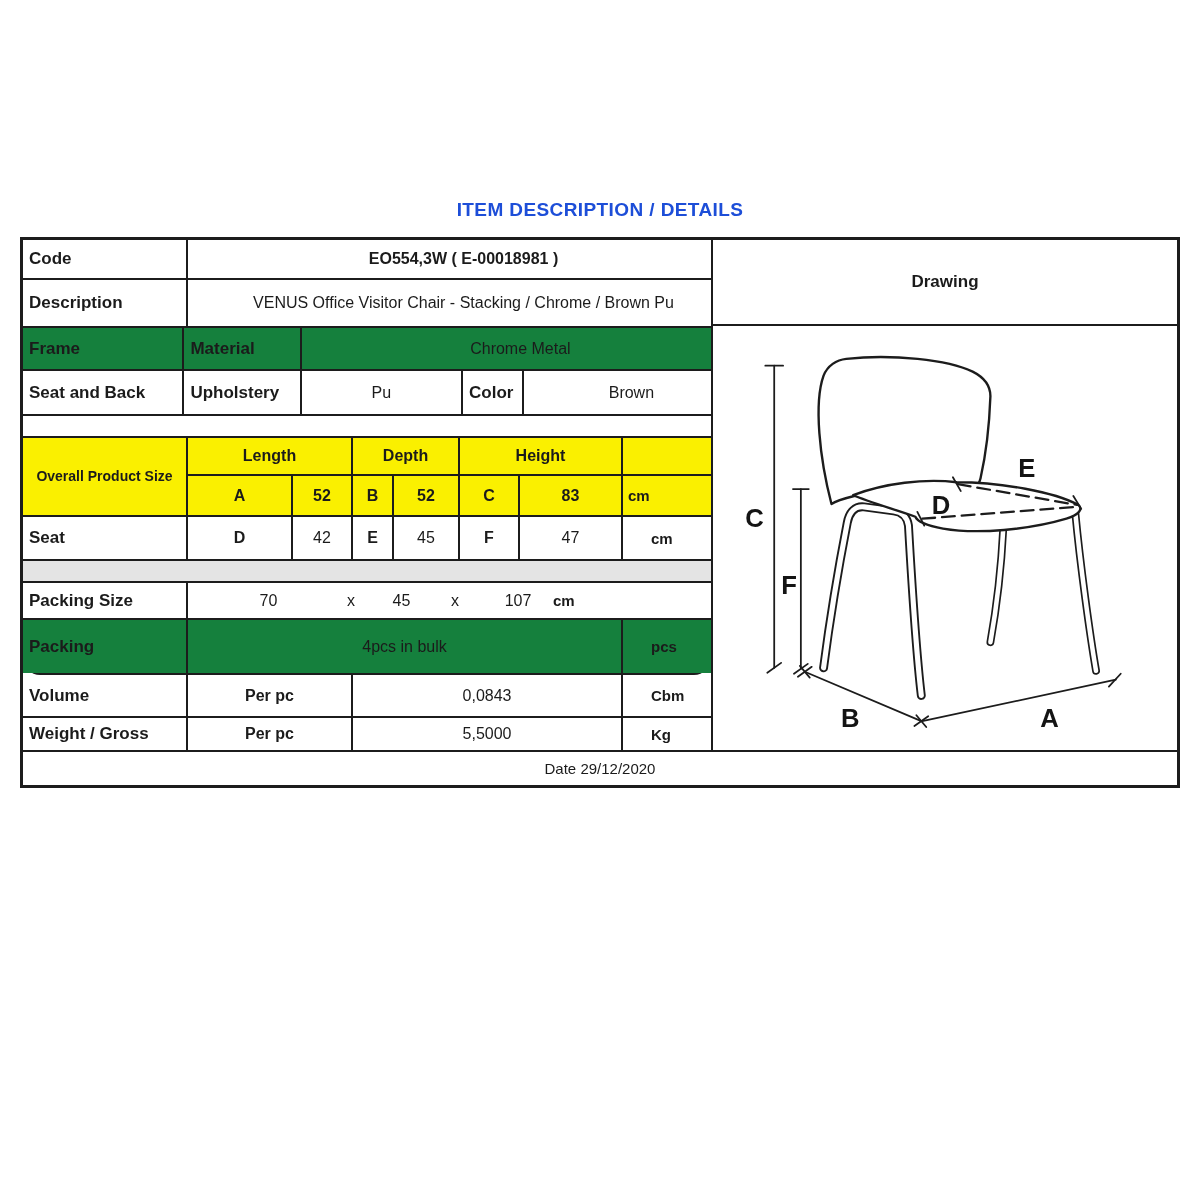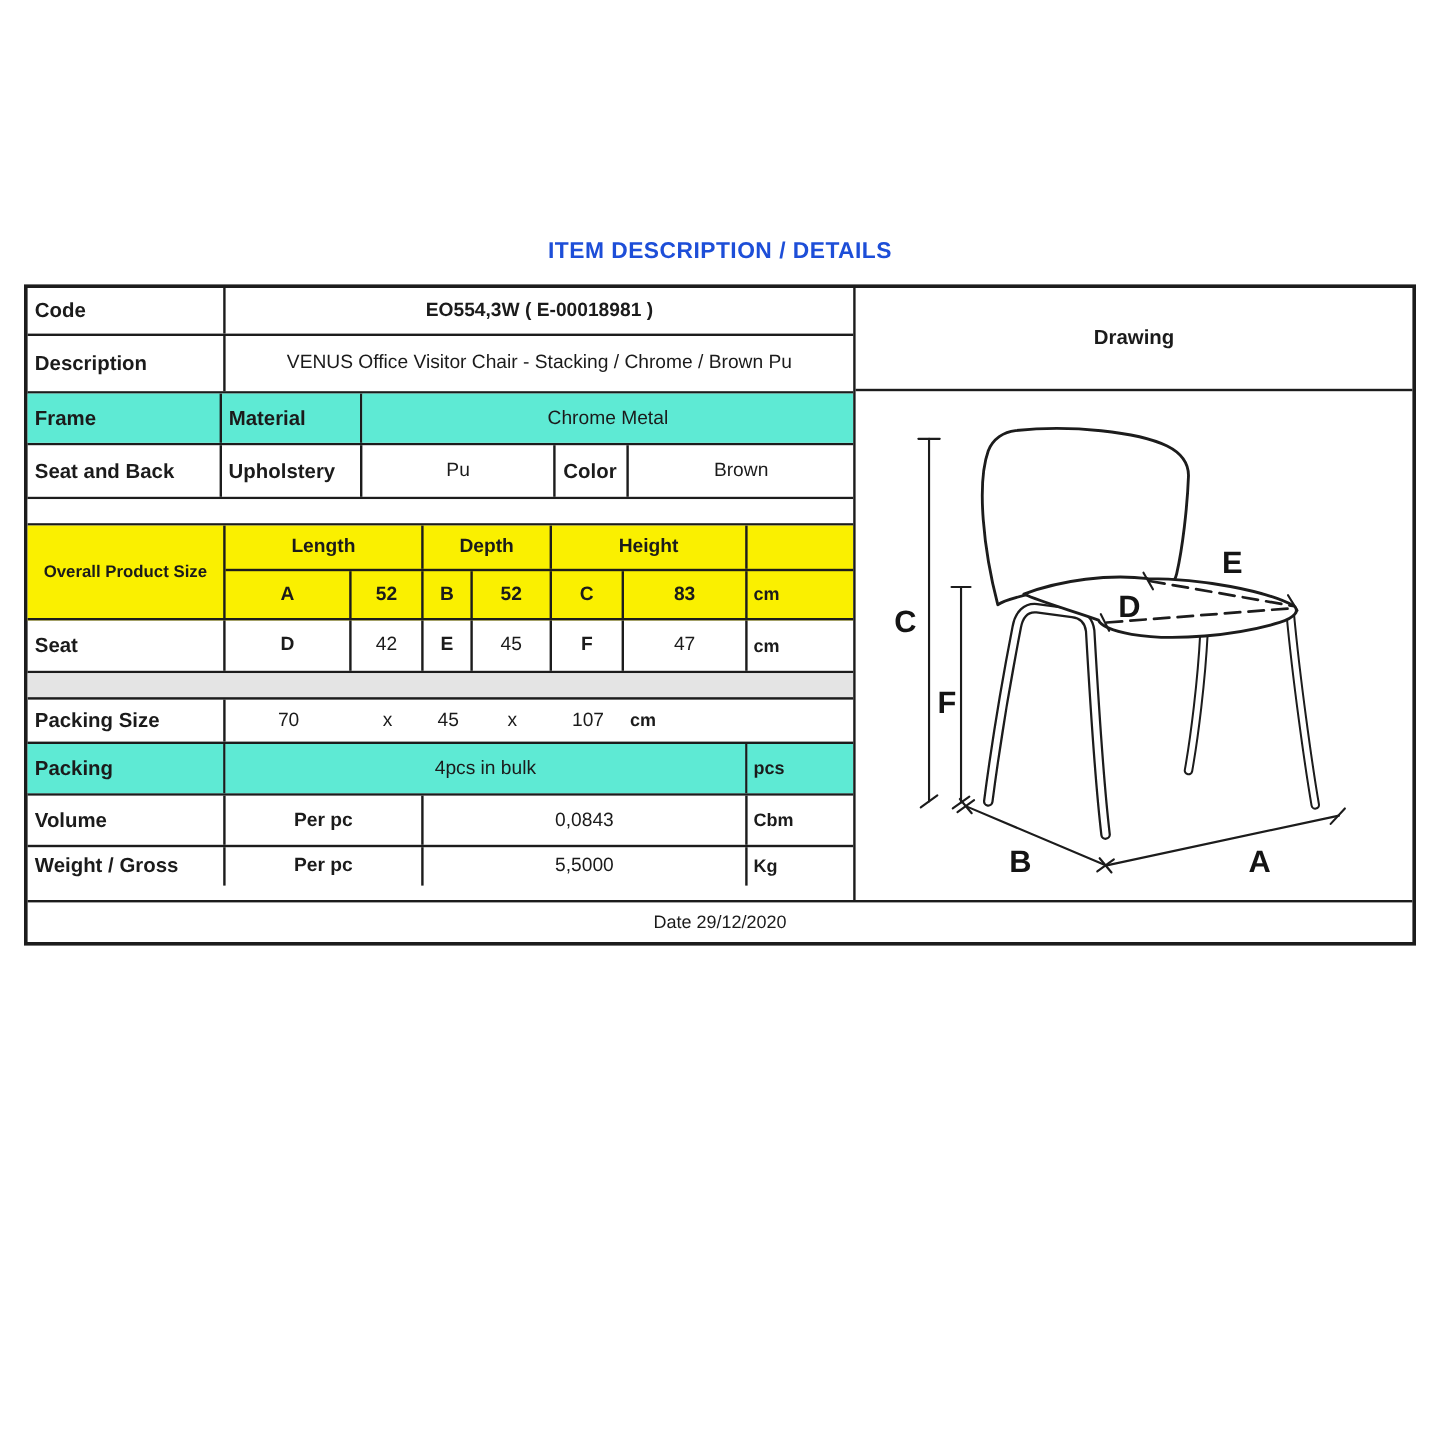--- a/index.html
+++ b/index.html
@@ -16,30 +16,30 @@
     position:absolute; top:237px; left:20px; width:1160px;
     border:3px solid #1c1c1c; background:#fff;
   }
   .table-body { display:flex; }
   .left-section { width:688px; }
   .right-section { width:466px; border-left:2px solid #1c1c1c; display:flex; flex-direction:column; }
 
   .row { display:flex; border-bottom:2px solid #1c1c1c; }
   .row:last-child { border-bottom:none; }
   .cell { border-right:2px solid #1c1c1c; display:flex; align-items:center; overflow:hidden; }
-  .cell.last { border-right:none; }
+  .cell.last { border-right:none;padding-left:28px; }
   .lbl { font-weight:bold; font-size:17px; padding-left:6px; }
   .ctr { justify-content:center; text-align:center; }
   .val { font-size:16px; }
   .bold { font-weight:bold; }
   .unit { font-weight:bold; font-size:15px; padding-left:5px; }
-  .gray { background:#5eead4; }
+  .gray { background:#15803d; }
 
   .h-code { height:40px; } .h-desc { height:48px; } .h-frame { height:43px; }
-  .h-sb { height:45px; } .h-seat { height:44px; } .h-psize { height:37px; } .h-pack { height:43px; }
+  .h-sb { height:45px; } .h-seat { height:44px; } .h-psize { height:37px; } .h-pack { height:55px;border-radius:17px; }
   .h-vol { height:43px; } .h-wt { height:32px; }
 
   .w-lbl { width:165px; } .w-rest { width:523px; }
   .w-attr { width:120px; } .w-frameval { width:418px; }
   .w-pu { width:165px; } .w-color { width:62px; } .w-brown { width:191px; }
 
   .yellow-section { display:flex; height:79px; border-bottom:2px solid #1c1c1c; background:#faf000; }
   .ys-label { width:165px; border-right:2px solid #1c1c1c; display:flex; align-items:center;
               justify-content:center; text-align:center; font-weight:bold; font-size:14px; line-height:1.35; }
   .ys-right { width:523px; display:flex; flex-direction:column; }

